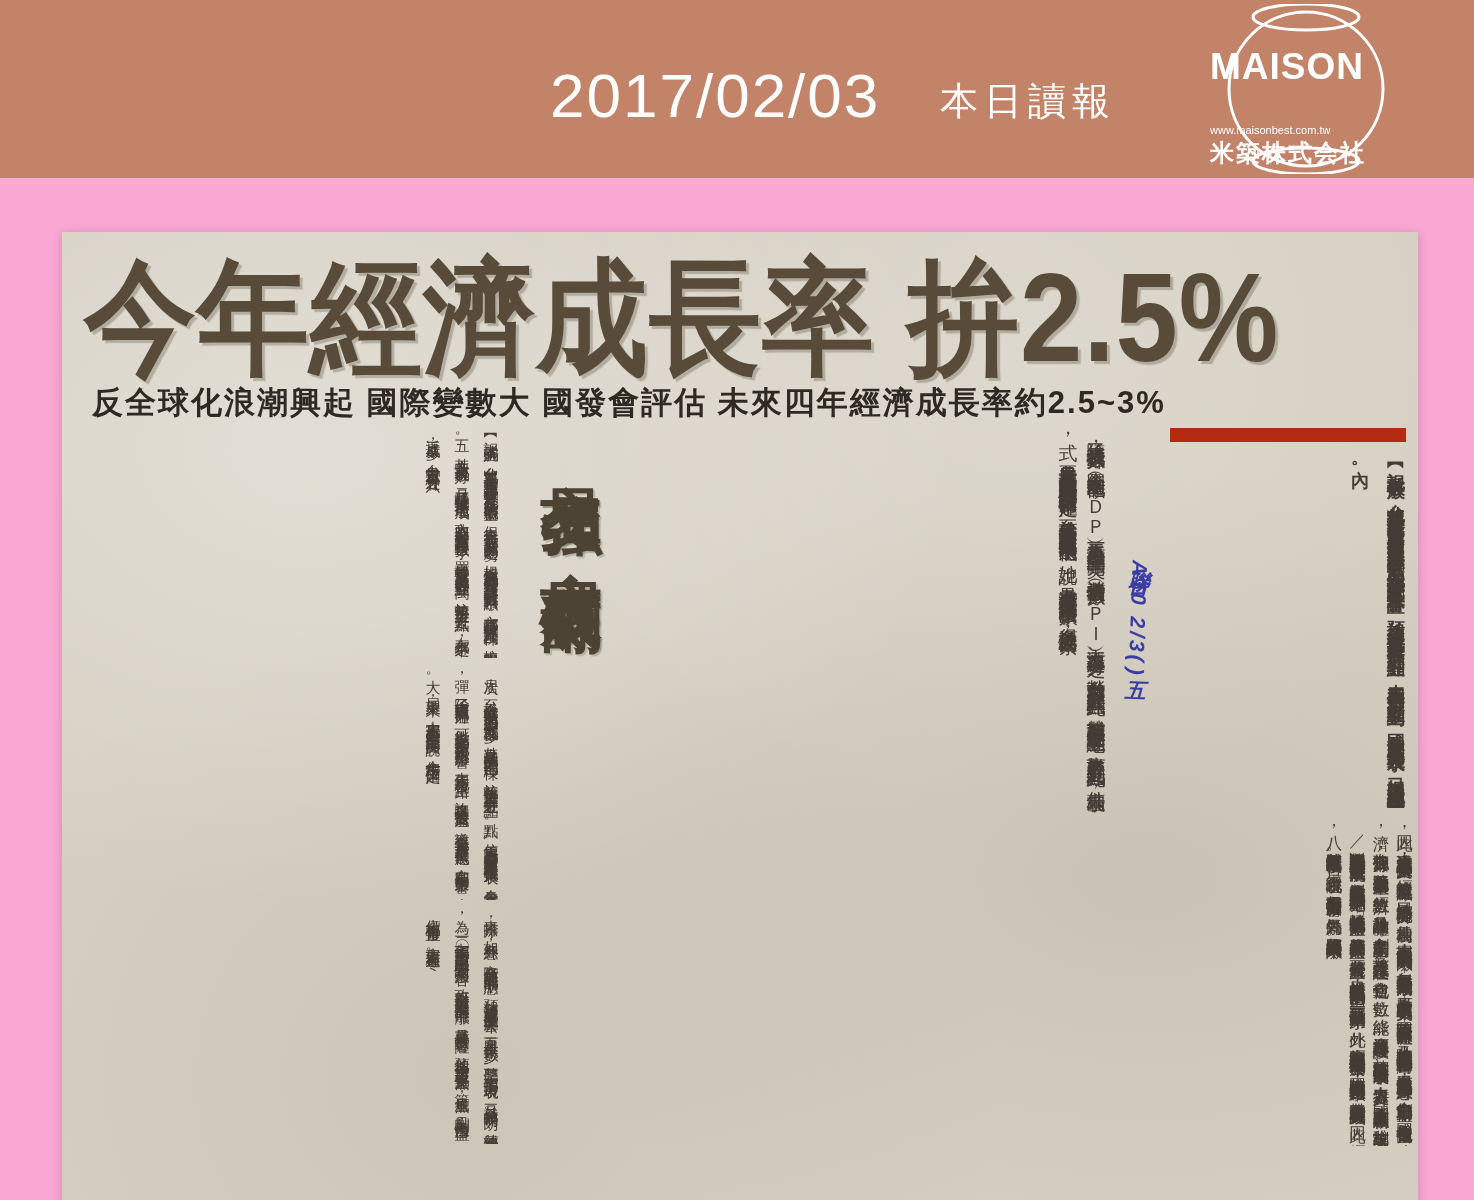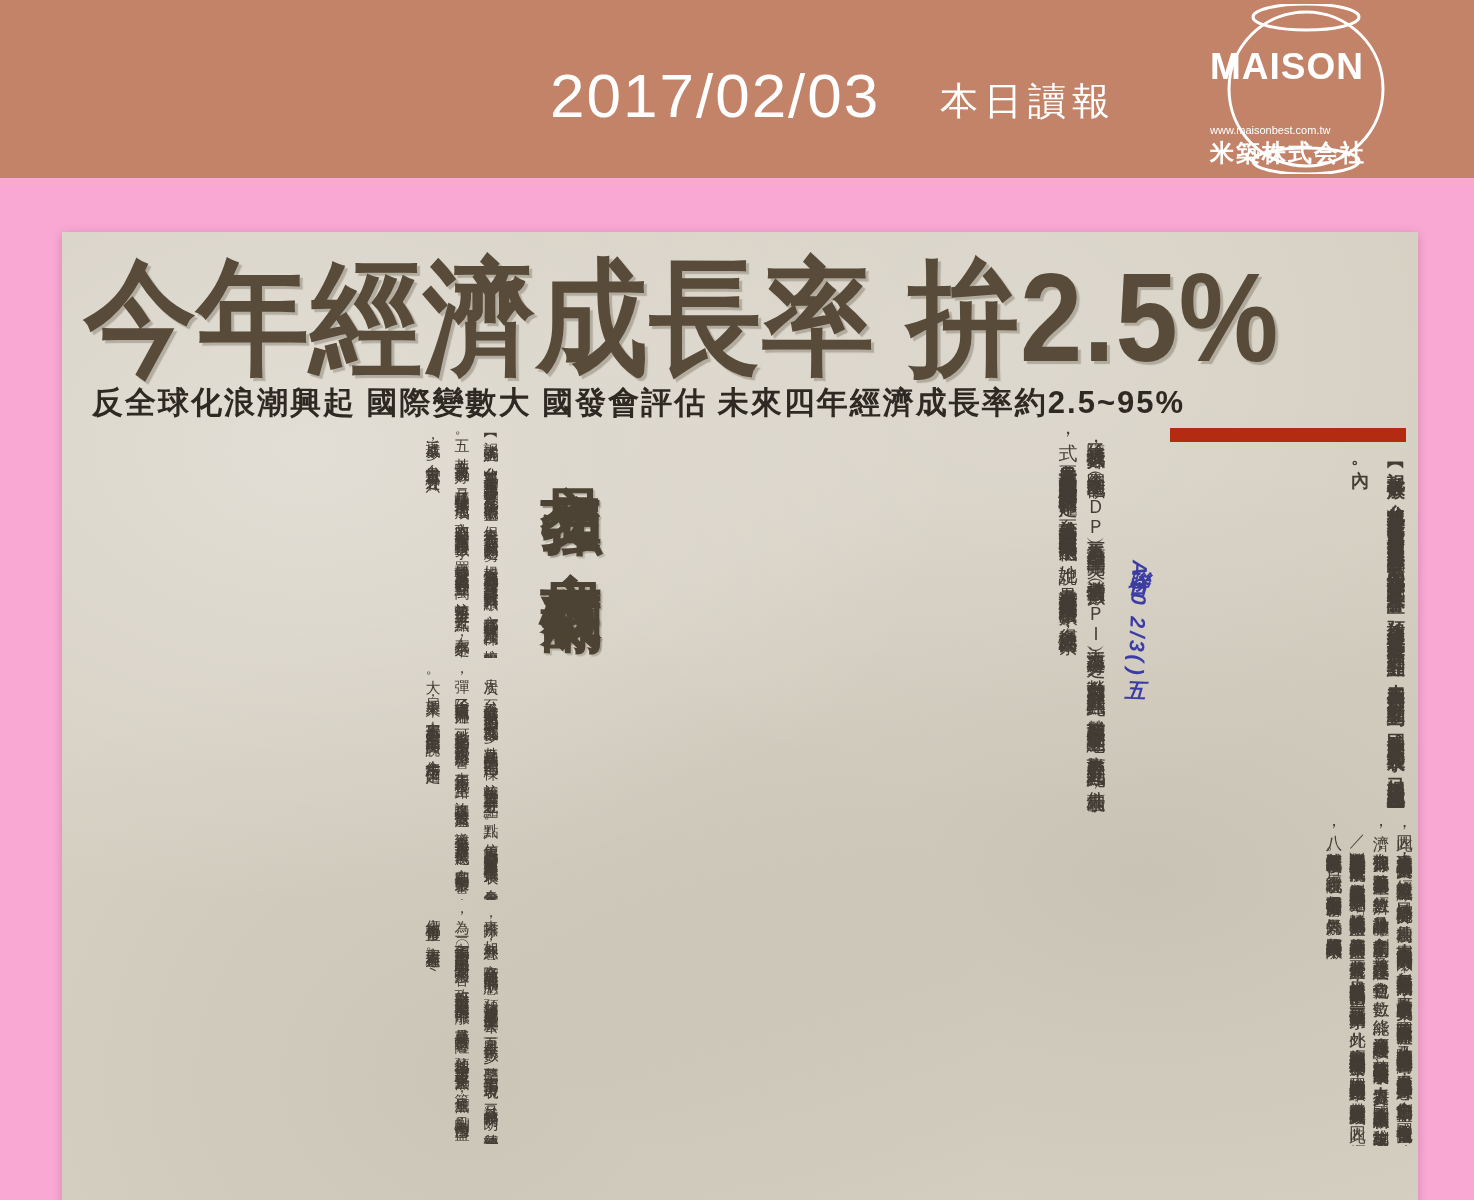--- a/index.html
+++ b/index.html
@@ -96,21 +96,21 @@
         <div class="logo-company">米築株式会社</div>
         <div class="logo-url">www.maisonbest.com.tw</div>
       </div>
     </div>
   </div>
 
   <div class="paper">
 
     <div class="main-headline">今年經濟成長率 拚2.5%</div>
 
-    <div class="sub-headline">反全球化浪潮興起 國際變數大 國發會評估 未來四年經濟成長率約2.5~95%</div>
+    <div class="sub-headline">反全球化浪潮興起 國際變數大 國發會評估 未來四年經濟成長率約2.5~3%</div>
 
     <div class="lead-box">
       <div class="lead-bar"></div>
       <div class="lead-text vtext">【記者林敬殷／台北報導】行政院會昨天通過國發會提報「國家發展計畫一〇六至一〇九年四年計畫暨一〇六年計畫」，預估今年經濟成長率目標為百分之二到二點五，未來四年則是百分之二點五到三。國發會副主委高仙桂表示，已把美國總統川普上任後等相關外在風險估算在內。</div>
     </div>
 
     <div class="note">聯合A10 2/3(五)</div>
 
     <div class="eco-upper vtext">除了經濟成長指數外，今年國內生產毛額（ＧＤＰ）每人為二萬三一〇〇至二萬三三〇〇美元、消費者物價指數（ＣＰＩ）上漲率不超過百分之二、勞動力參與率百分之五八點八一到五八點九三、就業增加率百分之零點五四到零點七五、失業率百分之三點九到三點九三。高仙桂表示，經濟成長目標採取區間設定方式，主要是考量未來四年反全球化浪潮興起可能對國際經濟情勢存在很大的不確定性。至於為何政府對於今年設定的經濟成長率比未來四年的還低，她說，考量台灣過去經濟成長潛能下降及產出缺口擴張，很多源於結構性因素，</div>
 

